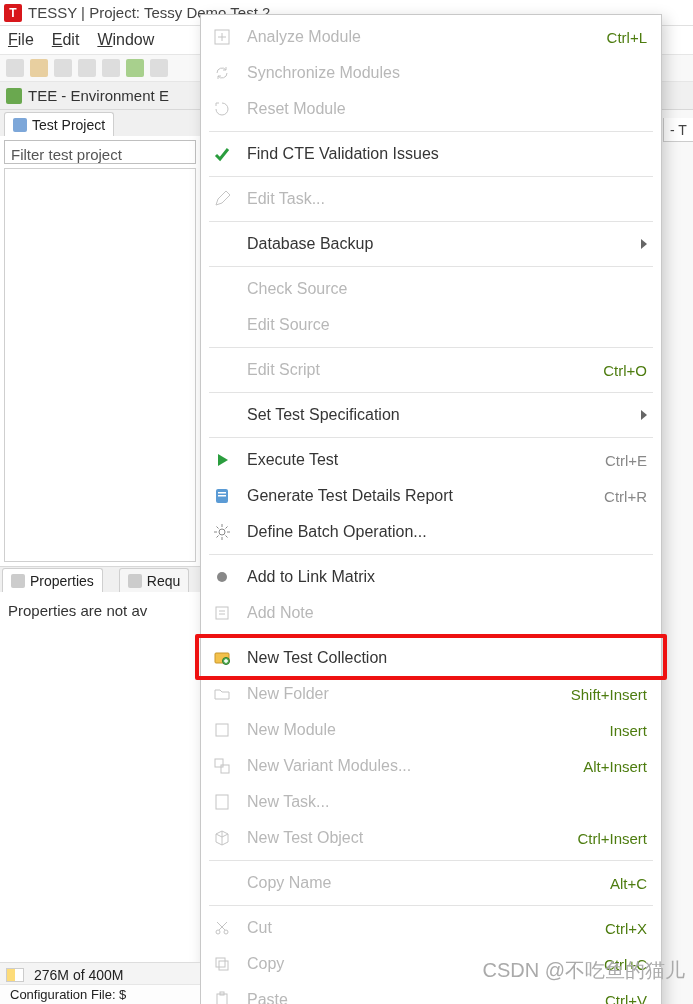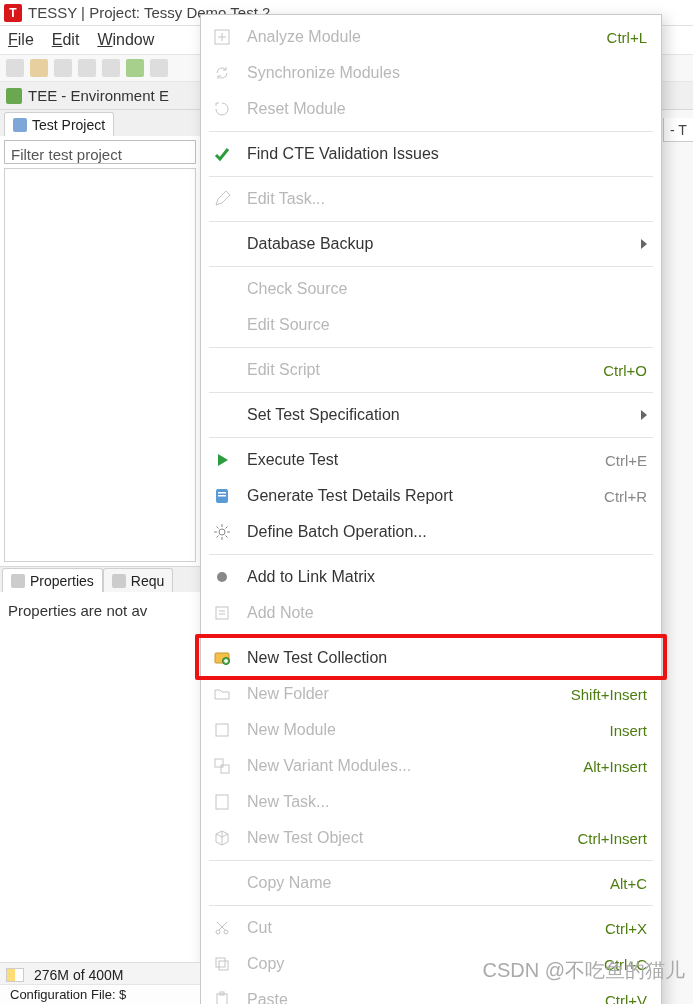--- a/index.html
+++ b/index.html
@@ -13,21 +13,21 @@
   .view-header { height: 28px; background: #f0f0f0; border-bottom: 1px solid #d8d8d8; display: flex; align-items: center; padding: 0 6px; font-size: 15px; color: #333;}
   .view-header .vicn { width: 16px; height: 16px; background: #6aa84f; margin-right: 6px; border-radius: 2px;}
   .main-cols { display: flex; height: calc(100% - 26px - 28px - 28px - 28px); }
   .left-col { width: 200px; display: flex; flex-direction: column; background: #fff;}
   .right-spacer { flex: 1; background: #f8f8f8; }
   .tab-strip { height: 26px; display: flex; align-items: flex-end; padding: 2px 4px 0 4px; background: #f0f0f0;}
   .tab { height: 24px; background: #fff; border: 1px solid #cfcfcf; border-bottom: none; padding: 0 8px; display: flex; align-items: center; font-size: 14px; border-radius: 3px 3px 0 0; }
   .tab .ticn { width: 14px; height: 14px; background: #7da7d9; margin-right: 5px; border-radius: 2px;}
   .filter-box { margin: 4px; border: 1px solid #bfbfbf; background: #fff; height: 24px; display: flex; align-items: flex-end; padding: 0 6px; font-size: 15px; color: #555;}
   .tree-area { flex: 1; margin: 0 4px 4px 4px; border: 1px solid #cfcfcf; background: #fff;}
-  .mid-tabs { height: 26px; display: flex; align-items: flex-end; padding: 2px 2px 0 2px; background: #f0f0f0; border-top: 1px solid #d8d8d8;}
+  .mid-tabs { height: 26px; display: flex; align-items: flex-end; padding: 2px 2px 0 2px; background: #f0f0f0; border-top: 1px solid #d8d8d8; gap: 16px;}
   .mid-tabs .tab.sec { background: #f6f6f6; }
   .props-area { flex: 1; background: #fff; padding: 10px 8px; font-size: 15px; color: #333;}
   .status-bar { position: absolute; bottom: 18px; left: 0; width: 200px; height: 24px; background: #f4f4f4; border-top: 1px solid #ddd; display: flex; align-items: center; padding: 0 6px; font-size: 14px;}
   .status-bar .swatch { width: 18px; height: 14px; background: linear-gradient(90deg,#fddc7a 50%,#fff 50%); margin-right: 10px; border: 1px solid #ccc;}
   .config-bar { position: absolute; bottom: 0; left: 0; width: 200px; height: 20px; background: #fdfdfd; border-top: 1px solid #e6e6e6; font-size: 13px; padding: 0 10px; display: flex; align-items: center;}
   .right-frag { position: absolute; top: 118px; right: 0; width: 30px; height: 24px; background: #fff; border-left: 1px solid #ccc; border-bottom: 1px solid #ccc; font-size: 14px; display: flex; align-items: center; justify-content: center; color: #444;}
 
   
   .ctx-menu { position: absolute; top: 14px; left: 200px; width: 462px; background: #fff; border: 1px solid #c8c8c8; box-shadow: 4px 4px 14px rgba(0,0,0,0.18); padding: 4px 0; }
   .ctx-item { height: 36px; display: flex; align-items: center; padding: 0 14px 0 10px; font-size: 16px; color: #353535; position: relative;}

